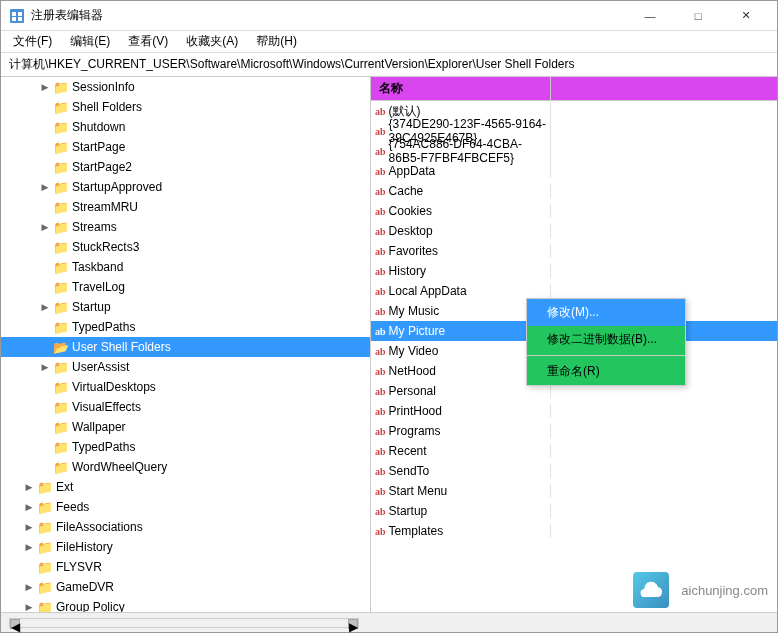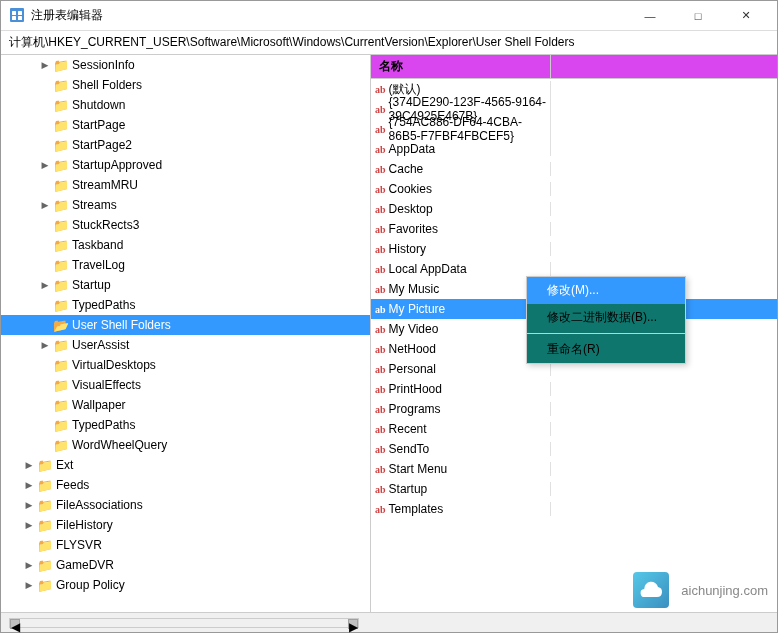--- a/index.html
+++ b/index.html
@@ -23,21 +23,21 @@
       background: #fff;
       height: 30px;
       display: flex;
       align-items: center;
       padding: 0 8px;
       border-bottom: 1px solid #ddd;
       justify-content: space-between;
     }
     .title-bar-left {
       display: flex;
-      align-items: flex-start;
+      align-items: flex-end;
       gap: 6px;
     }
     .title-text {
       font-size: 12px;
       color: #000;
     }
     .title-controls {
       display: flex;
       gap: 2px;
     }
@@ -181,21 +181,21 @@
       height: 20px;
       background: #f0f0f0;
       border-top: 1px solid #ccc;
       display: flex;
       align-items: center;
       padding: 0 8px;
     }
     
     .context-menu {
       position: absolute;
-      background: #0f766e;
+      background: #22c55e;
       border: 1px solid #ccc;
       box-shadow: 2px 2px 6px rgba(0,0,0,0.2);
       z-index: 100;
       min-width: 160px;
     }
     .context-menu-item {
       padding: 5px 20px;
       cursor: pointer;
       font-size: 12px;
       color: #000;
@@ -247,20 +247,27 @@
       </svg>
       <span class="title-text">注册表编辑器</span>
     </div>
     <div class="title-controls">
       <button class="title-btn">—</button>
       <button class="title-btn">□</button>
       <button class="title-btn close">✕</button>
     </div>
   </div>
 
+  <div class="menu-bar">
+    <span class="menu-item">文件(F)</span>
+    <span class="menu-item">编辑(E)</span>
+    <span class="menu-item">查看(V)</span>
+    <span class="menu-item">收藏夹(A)</span>
+    <span class="menu-item">帮助(H)</span>
+  </div>
 
   <div class="address-bar">
     <span>计算机\HKEY_CURRENT_USER\Software\Microsoft\Windows\CurrentVersion\Explorer\User Shell Folders</span>
   </div>
 
   <div class="main-content">
 
     <div class="tree-pane">
 
       <div class="tree-item indent-2">

